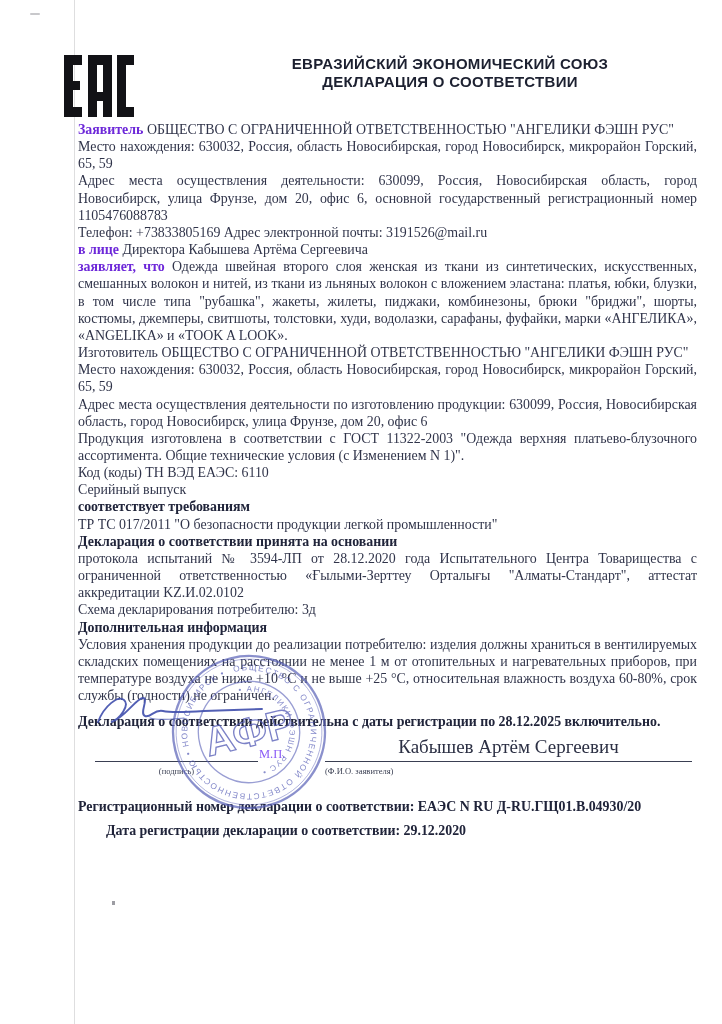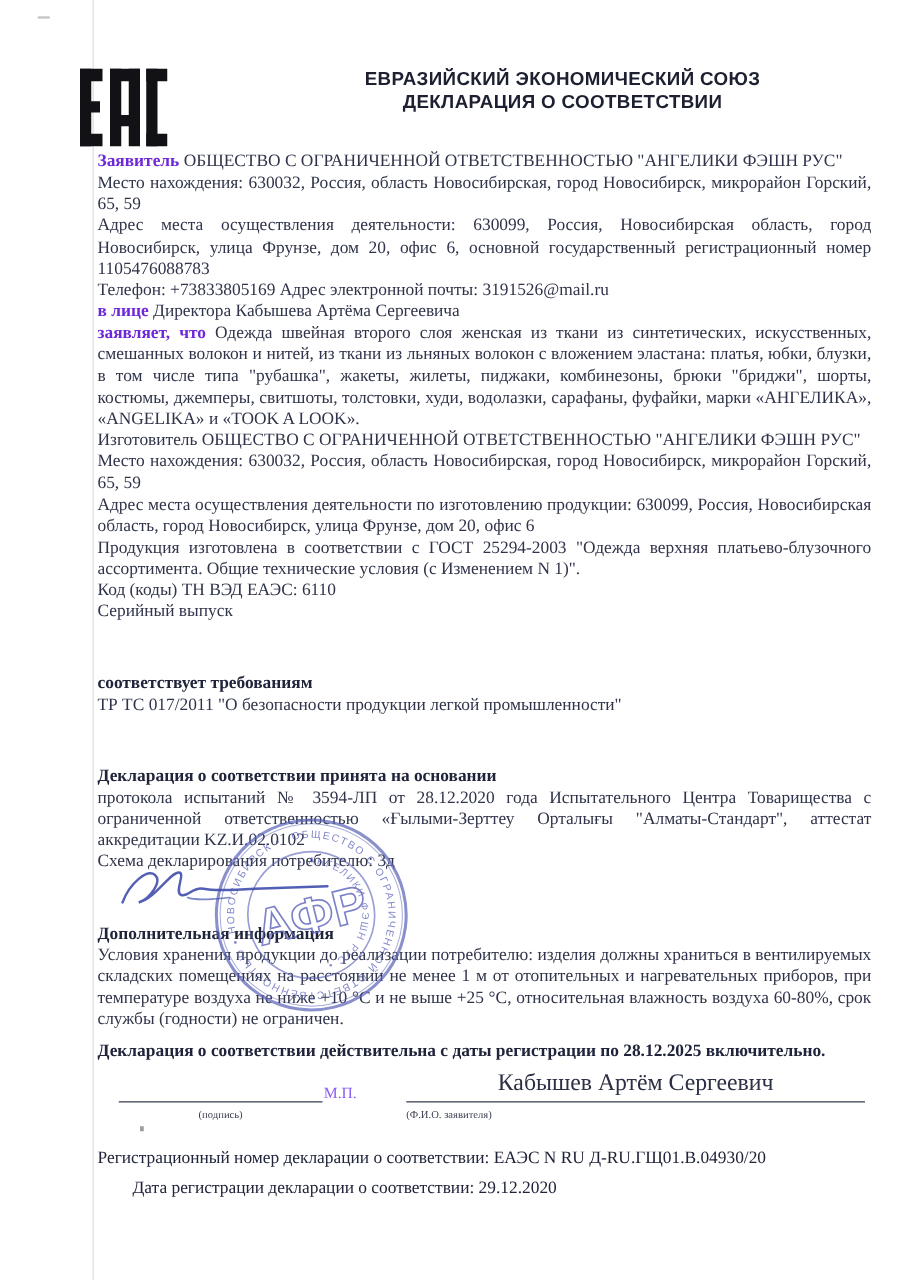--- a/index.html
+++ b/index.html
@@ -23,33 +23,33 @@
     position:absolute;left:190px;top:55px;width:520px;
     text-align:center;
     font-family:"Liberation Sans","DejaVu Sans",sans-serif;
     font-weight:bold;font-size:15px;line-height:18px;
     letter-spacing:.3px;color:#1c2030;
   }
 
   
   .doc-body{position:absolute;left:78px;top:121px;width:619px;font-size:13.9px;line-height:17.15px;}
   .doc-body p{margin:0;text-align:justify;}
-  .doc-body p.bold{font-weight:bold;color:#20243a;margin-top:40px;}
+  .doc-body p.bold{font-weight:bold;color:#20243a;}
   .doc-body b{color:#6d28d9;}
 
   
   .sig-block{position:relative;margin-top:2px;height:52px;}
   .sig-line-left{position:absolute;left:17px;top:29px;width:163px;border-top:1.6px solid #3a3f52;}
   .sig-caption-left{position:absolute;left:17px;top:31px;width:163px;text-align:center;font-size:8.5px;color:#3a3f52;}
   .mp-label{position:absolute;left:181px;top:14px;font-size:12.5px;color:#8b5cf6;}
   .sig-name{position:absolute;left:247px;top:6px;width:367px;text-align:center;font-size:19px;color:#2c3044;}
   .sig-line-right{position:absolute;left:247px;top:29px;width:367px;border-top:1.6px solid #3a3f52;}
   .sig-caption-right{position:absolute;left:247px;top:31px;width:367px;font-size:8.5px;color:#3a3f52;}
 
-  .footer-line{margin:0;font-weight:normal;color:#20243a;text-align:left;}
+  .footer-line{margin:0;font-weight:bold;color:#20243a;text-align:left;}
   .footer-line.first{margin-top:14px;}
   .footer-line.second{margin-top:6px;margin-left:28px;}
 
   
   .stamp{position:absolute;left:168px;top:650px;width:162px;height:164px;pointer-events:none;opacity:.88;}
   .hand-signature{position:absolute;left:92px;top:692px;width:180px;height:38px;pointer-events:none;}
 </style>
 </head>
 <body>
 
@@ -87,21 +87,21 @@
 
     <p><b>Заявитель</b> ОБЩЕСТВО С ОГРАНИЧЕННОЙ  ОТВЕТСТВЕННОСТЬЮ "АНГЕЛИКИ ФЭШН РУС"</p>
       <p>Место нахождения: 630032, Россия,  область Новосибирская, город Новосибирск, микрорайон Горский, 65, 59</p>
       <p>Адрес места осуществления деятельности: 630099, Россия,  Новосибирская область, город Новосибирск, улица Фрунзе, дом 20, офис 6, основной государственный регистрационный номер 1105476088783</p>
       <p>Телефон: +73833805169 Адрес электронной почты: 3191526@mail.ru</p>
       <p><b>в лице</b> Директора Кабышева Артёма Сергеевича</p>
       <p><b>заявляет, что</b> Одежда швейная второго слоя женская из ткани из синтетических, искусственных, смешанных волокон и нитей, из ткани из льняных волокон с вложением эластана: платья, юбки, блузки, в том числе типа "рубашка", жакеты, жилеты, пиджаки, комбинезоны, брюки "бриджи", шорты, костюмы, джемперы, свитшоты, толстовки, худи, водолазки, сарафаны, фуфайки, марки «АНГЕЛИКА», «ANGELIKA» и «TOOK A LOOK».</p>
       <p>Изготовитель ОБЩЕСТВО С ОГРАНИЧЕННОЙ  ОТВЕТСТВЕННОСТЬЮ "АНГЕЛИКИ ФЭШН РУС"</p>
       <p>Место нахождения: 630032, Россия,  область Новосибирская, город Новосибирск, микрорайон Горский, 65, 59</p>
       <p>Адрес места осуществления деятельности по изготовлению продукции: 630099, Россия,  Новосибирская область, город Новосибирск, улица Фрунзе, дом 20, офис 6</p>
-      <p>Продукция изготовлена в соответствии с ГОСТ 25294-2003 "Одежда верхняя платьево-блузочного ассортимента. Общие технические условия (с Изменением N 1)".</p>
+      <p>Продукция изготовлена в соответствии с ГОСТ 11322-2003 "Одежда верхняя платьево-блузочного ассортимента. Общие технические условия (с Изменением N 1)".</p>
       <p>Код (коды) ТН ВЭД ЕАЭС: 6110</p>
       <p>Серийный выпуск</p>
       <p class="bold">соответствует требованиям</p>
       <p>ТР ТС 017/2011  "О безопасности продукции легкой промышленности"</p>
       <p class="bold">Декларация о соответствии принята на основании</p>
       <p>протокола испытаний № 3594-ЛП от 28.12.2020 года Испытательного Центра Товарищества с ограниченной ответственностью «Ғылыми-Зерттеу Орталығы "Алматы-Стандарт", аттестат аккредитации KZ.И.02.0102</p>
       <p>Схема декларирования потребителю: 3д</p>
       <p class="bold">Дополнительная информация</p>
       <p>Условия хранения продукции до реализации потребителю: изделия должны храниться в вентилируемых складских помещениях на расстоянии не менее 1 м от отопительных и нагревательных приборов, при температуре воздуха не ниже +10 °С и не выше +25 °С, относительная влажность воздуха 60-80%, срок службы (годности) не ограничен.</p>
       <p class="bold" style="margin-top: 9px;">Декларация о соответствии действительна с даты регистрации по 28.12.2025 включительно.</p>

